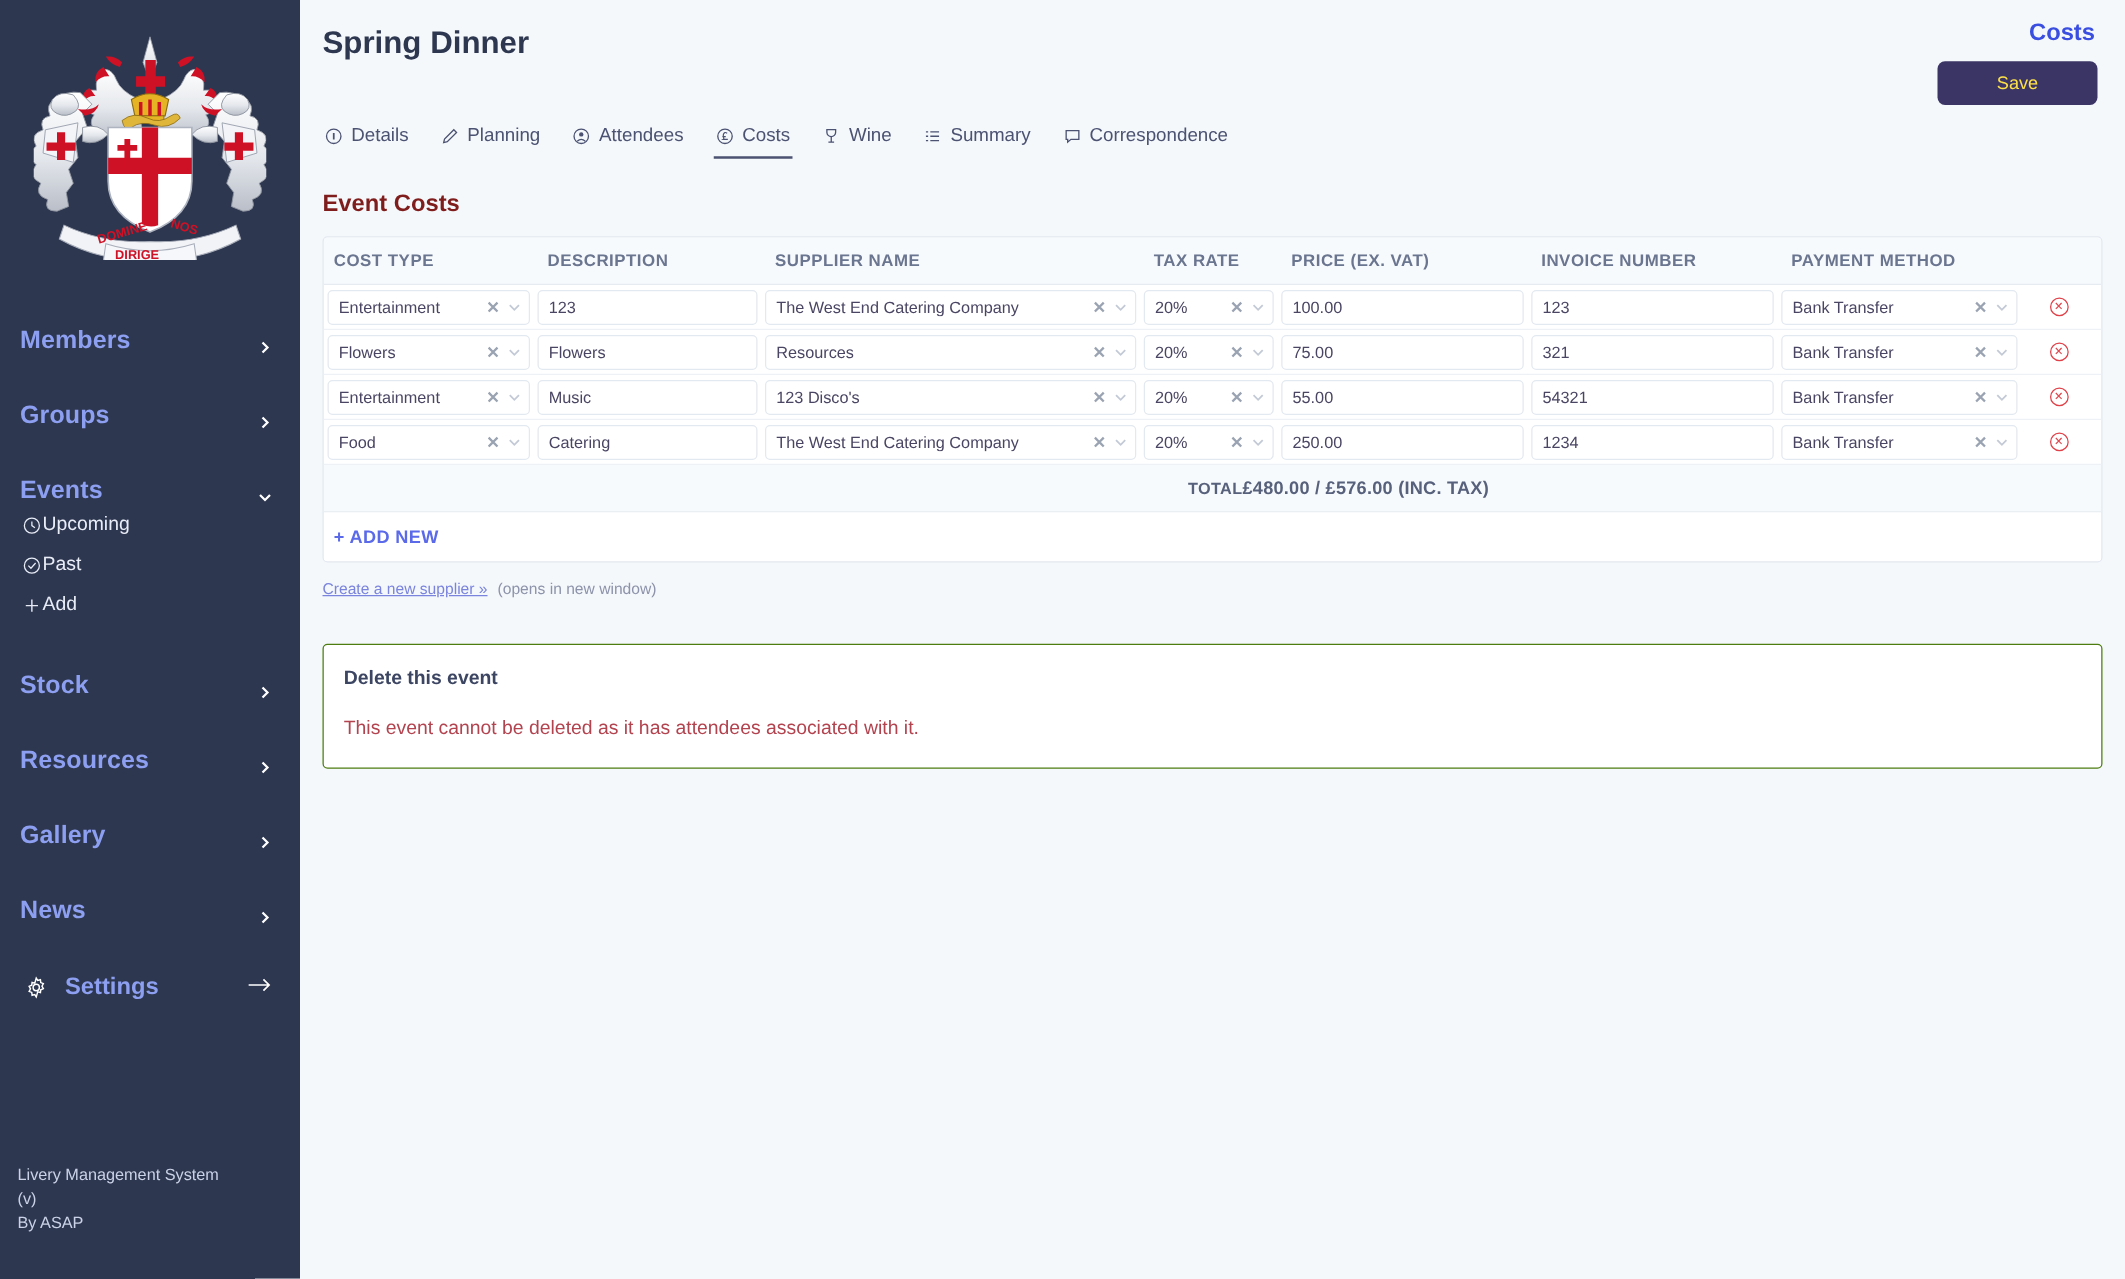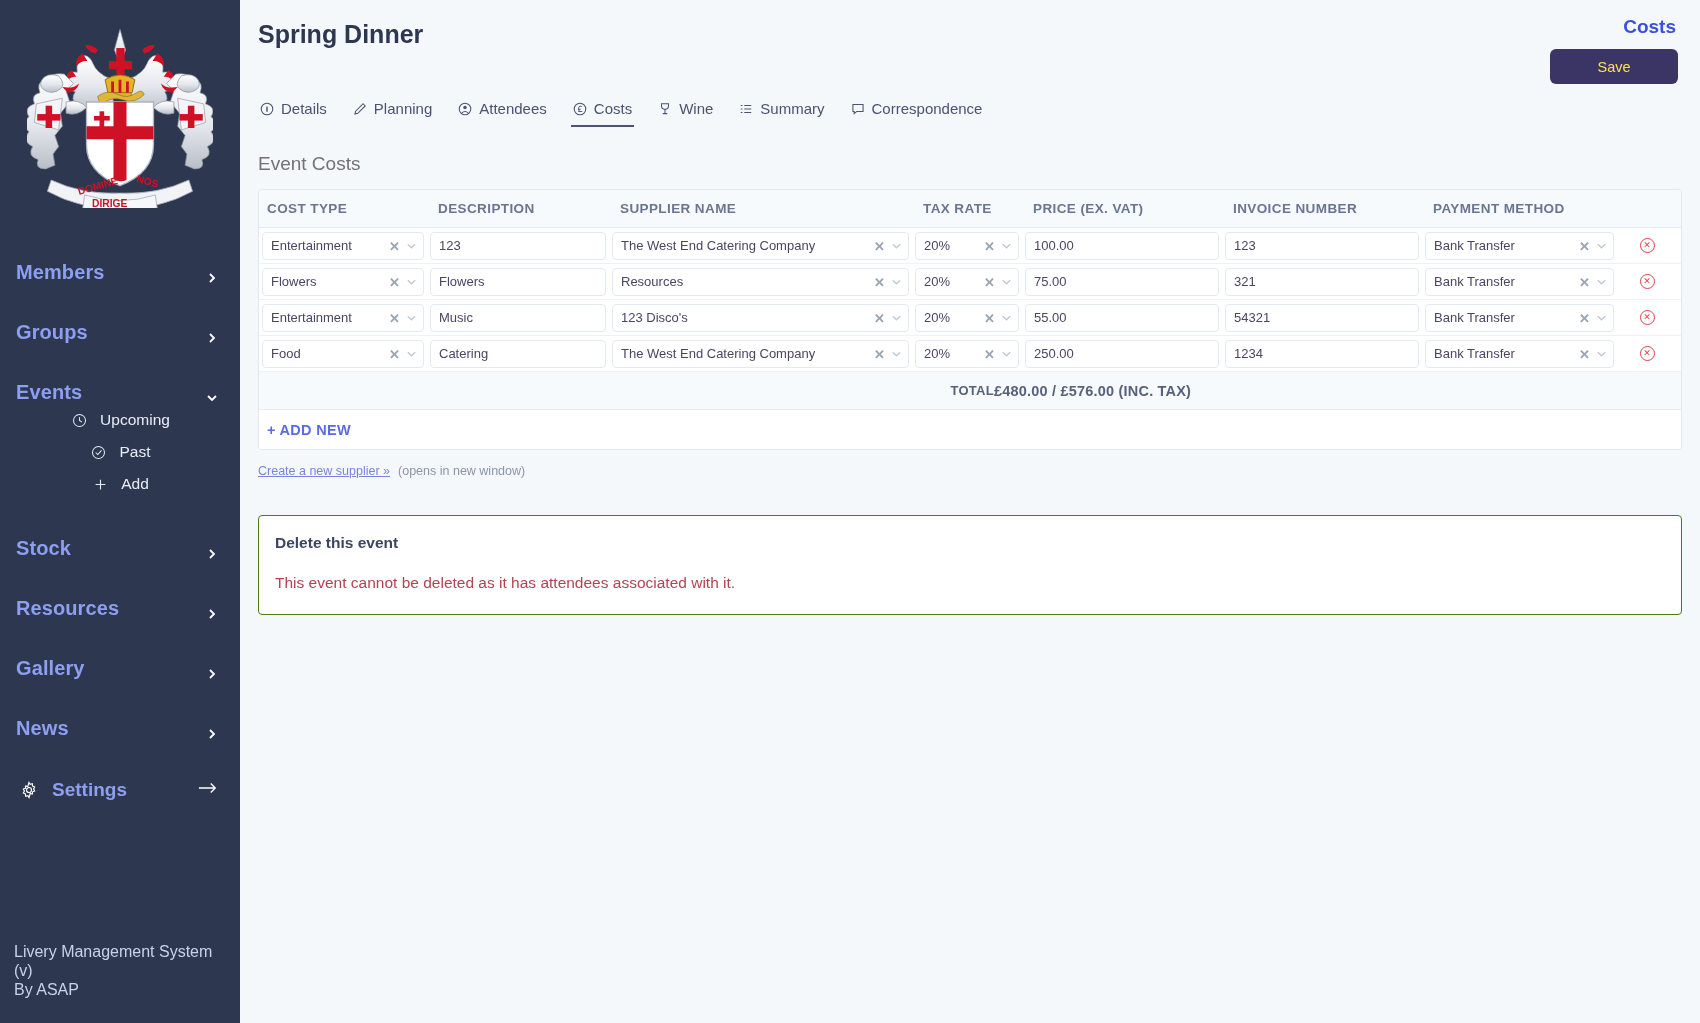--- a/index.html
+++ b/index.html
@@ -31,39 +31,39 @@
     height: 60px;
     cursor: pointer;
   }
   .nav-group .ng-label {
     font-size: 20px; font-weight: bold; color: #8d9ff0; letter-spacing: .1px;
   }
   .chev {
     width: 12px; height: 12px; color: #ffffff; flex: 0 0 auto;
   }
   .nav-sub {
-    display: flex; align-items: center; gap: 12px;
+    display: flex; align-items: center; 
     padding: 0 16px 0 16px;
-    height: 32px; cursor: pointer; justify-content: center;
+    height: 32px; cursor: pointer;
   }
   .nav-sub .si { width: 18px; display: flex; justify-content: center; color: #e6ebf6; }
   .nav-sub .sl { font-size: 15.5px; color: #e9edf7; }
 
   .nav-settings {
     display: flex; align-items: center; gap: 14px;
     padding: 0 22px 0 20px; height: 56px; cursor: pointer;
     margin-top: 22px;
   }
   .nav-settings .sgear { color: #ffffff; display: flex; }
   .nav-settings .slabel { font-size: 19px; font-weight: bold; color: #8d9ff0; flex: 1; }
   .nav-settings .sarrow { color: #ffffff; }
 
   .footer-note {
-    position: absolute; left: 14px; bottom: 24px;
-    font-size: 16px; line-height: 19px; color: #c9d2e6;
+    position: absolute; left: 14px; bottom: 36px;
+    font-size: 13px; line-height: 19px; color: #c9d2e6;
     max-width: 200px;
   }
 
   
   #main {
     flex: 1; height: 1023px; background: #f4f8fb;
     position: relative; overflow: hidden;
   }
   .page-head {
     display: flex; align-items: flex-start; justify-content: space-between;
@@ -90,21 +90,21 @@
   .tab {
     display: flex; align-items: center; gap: 7px;
     padding: 2px 2px 8px 2px;
     font-size: 15px; color: #4b5272; cursor: pointer;
     border-bottom: 2px solid transparent;
   }
   .tab.active { border-bottom-color: #4b5272; }
   .tab svg { display: block; }
 
   .section-title {
-    font-size: 19px; font-weight: normal; color: #737373;
+    font-size: 19px; font-weight: bold; color: #7f1d1d;
     padding: 26px 12px 0 18px;
   }
 
   
   .card {
     margin: 14px 18px 0 18px;
     background: #ffffff;
     border: 1px solid #e2e8f0;
     border-radius: 4px;
     overflow: hidden;

